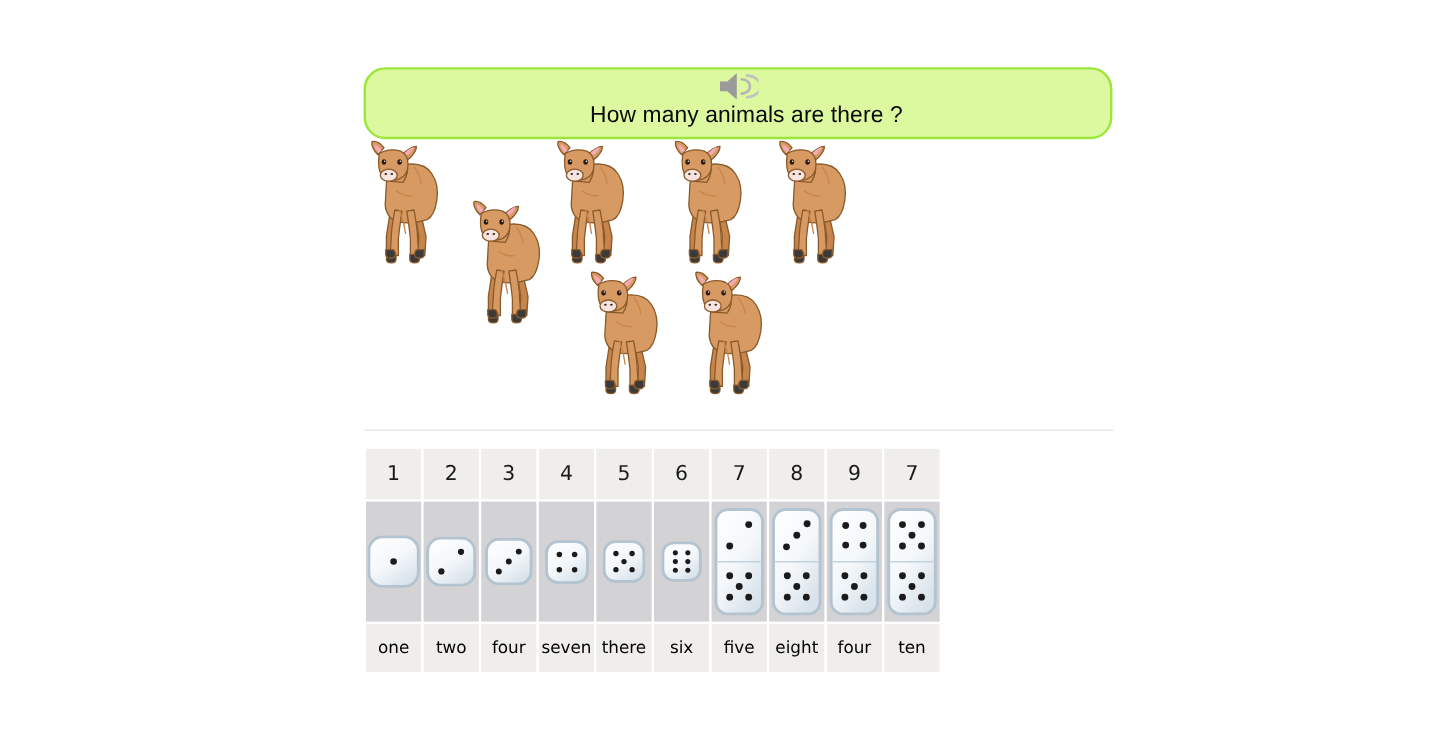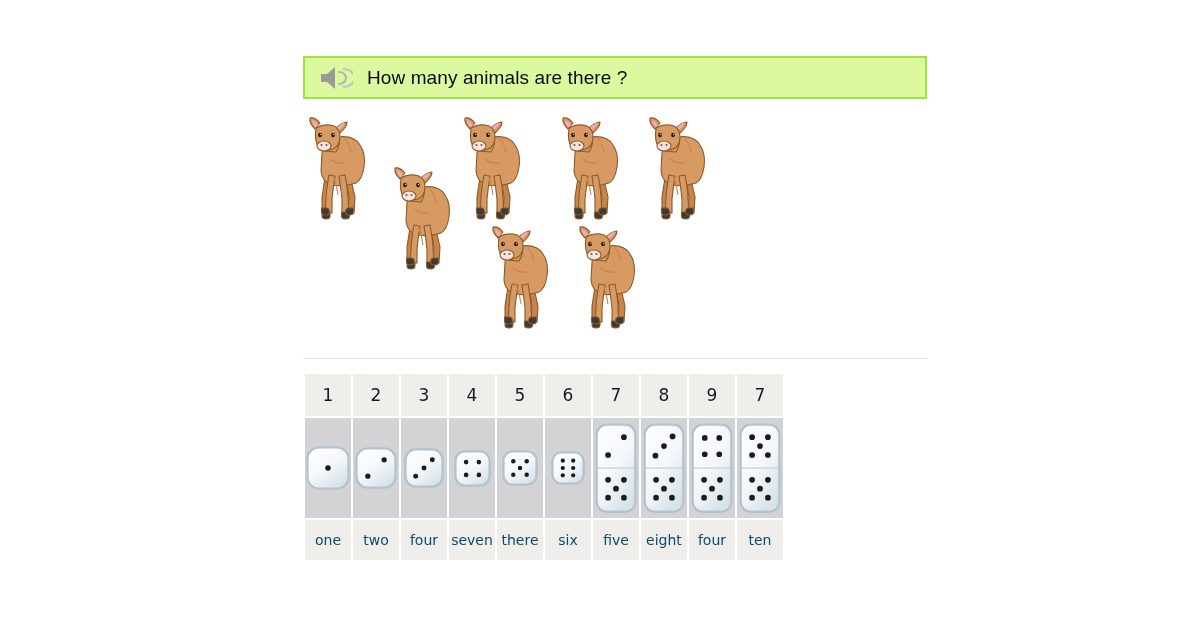--- a/index.html
+++ b/index.html
@@ -14,28 +14,29 @@
     overflow: hidden;
     position: relative;
   }
 
   
   #question-banner {
     position: absolute;
     left: 303px;
     top: 56px;
     width: 624px;
-    height: 43px;
+    height: 60px;
     box-sizing: border-box;
     background: #ddf9a0;
     border: 2px solid #9ce63c;
-    border-radius: 0;
+    border-radius: 18px;
     display: flex;
     align-items: center;
     padding-left: 14px;
+    flex-direction: column;
   }
   #speaker-icon {
     width: 34px;
     height: 28px;
     flex: 0 0 auto;
     margin-right: 14px;
     display: block;
   }
   #question-text {
     font-size: 19px;
@@ -89,21 +90,21 @@
     font-family: "DejaVu Sans", sans-serif;
   }
   .dice-cell {
     background: #d3d3d6;
     height: 100px;
   }
   .word-cell {
     background: #efeeea;
     height: 40px;
     font-size: 14px;
-    color: #0c4a6e;
+    color: #000000;
     font-family: "DejaVu Sans", sans-serif;
   }
   .dice-wrap {
     display: flex;
     align-items: center;
     justify-content: center;
     height: 100px;
   }
   .dice-wrap svg { display: block; }
 </style>

